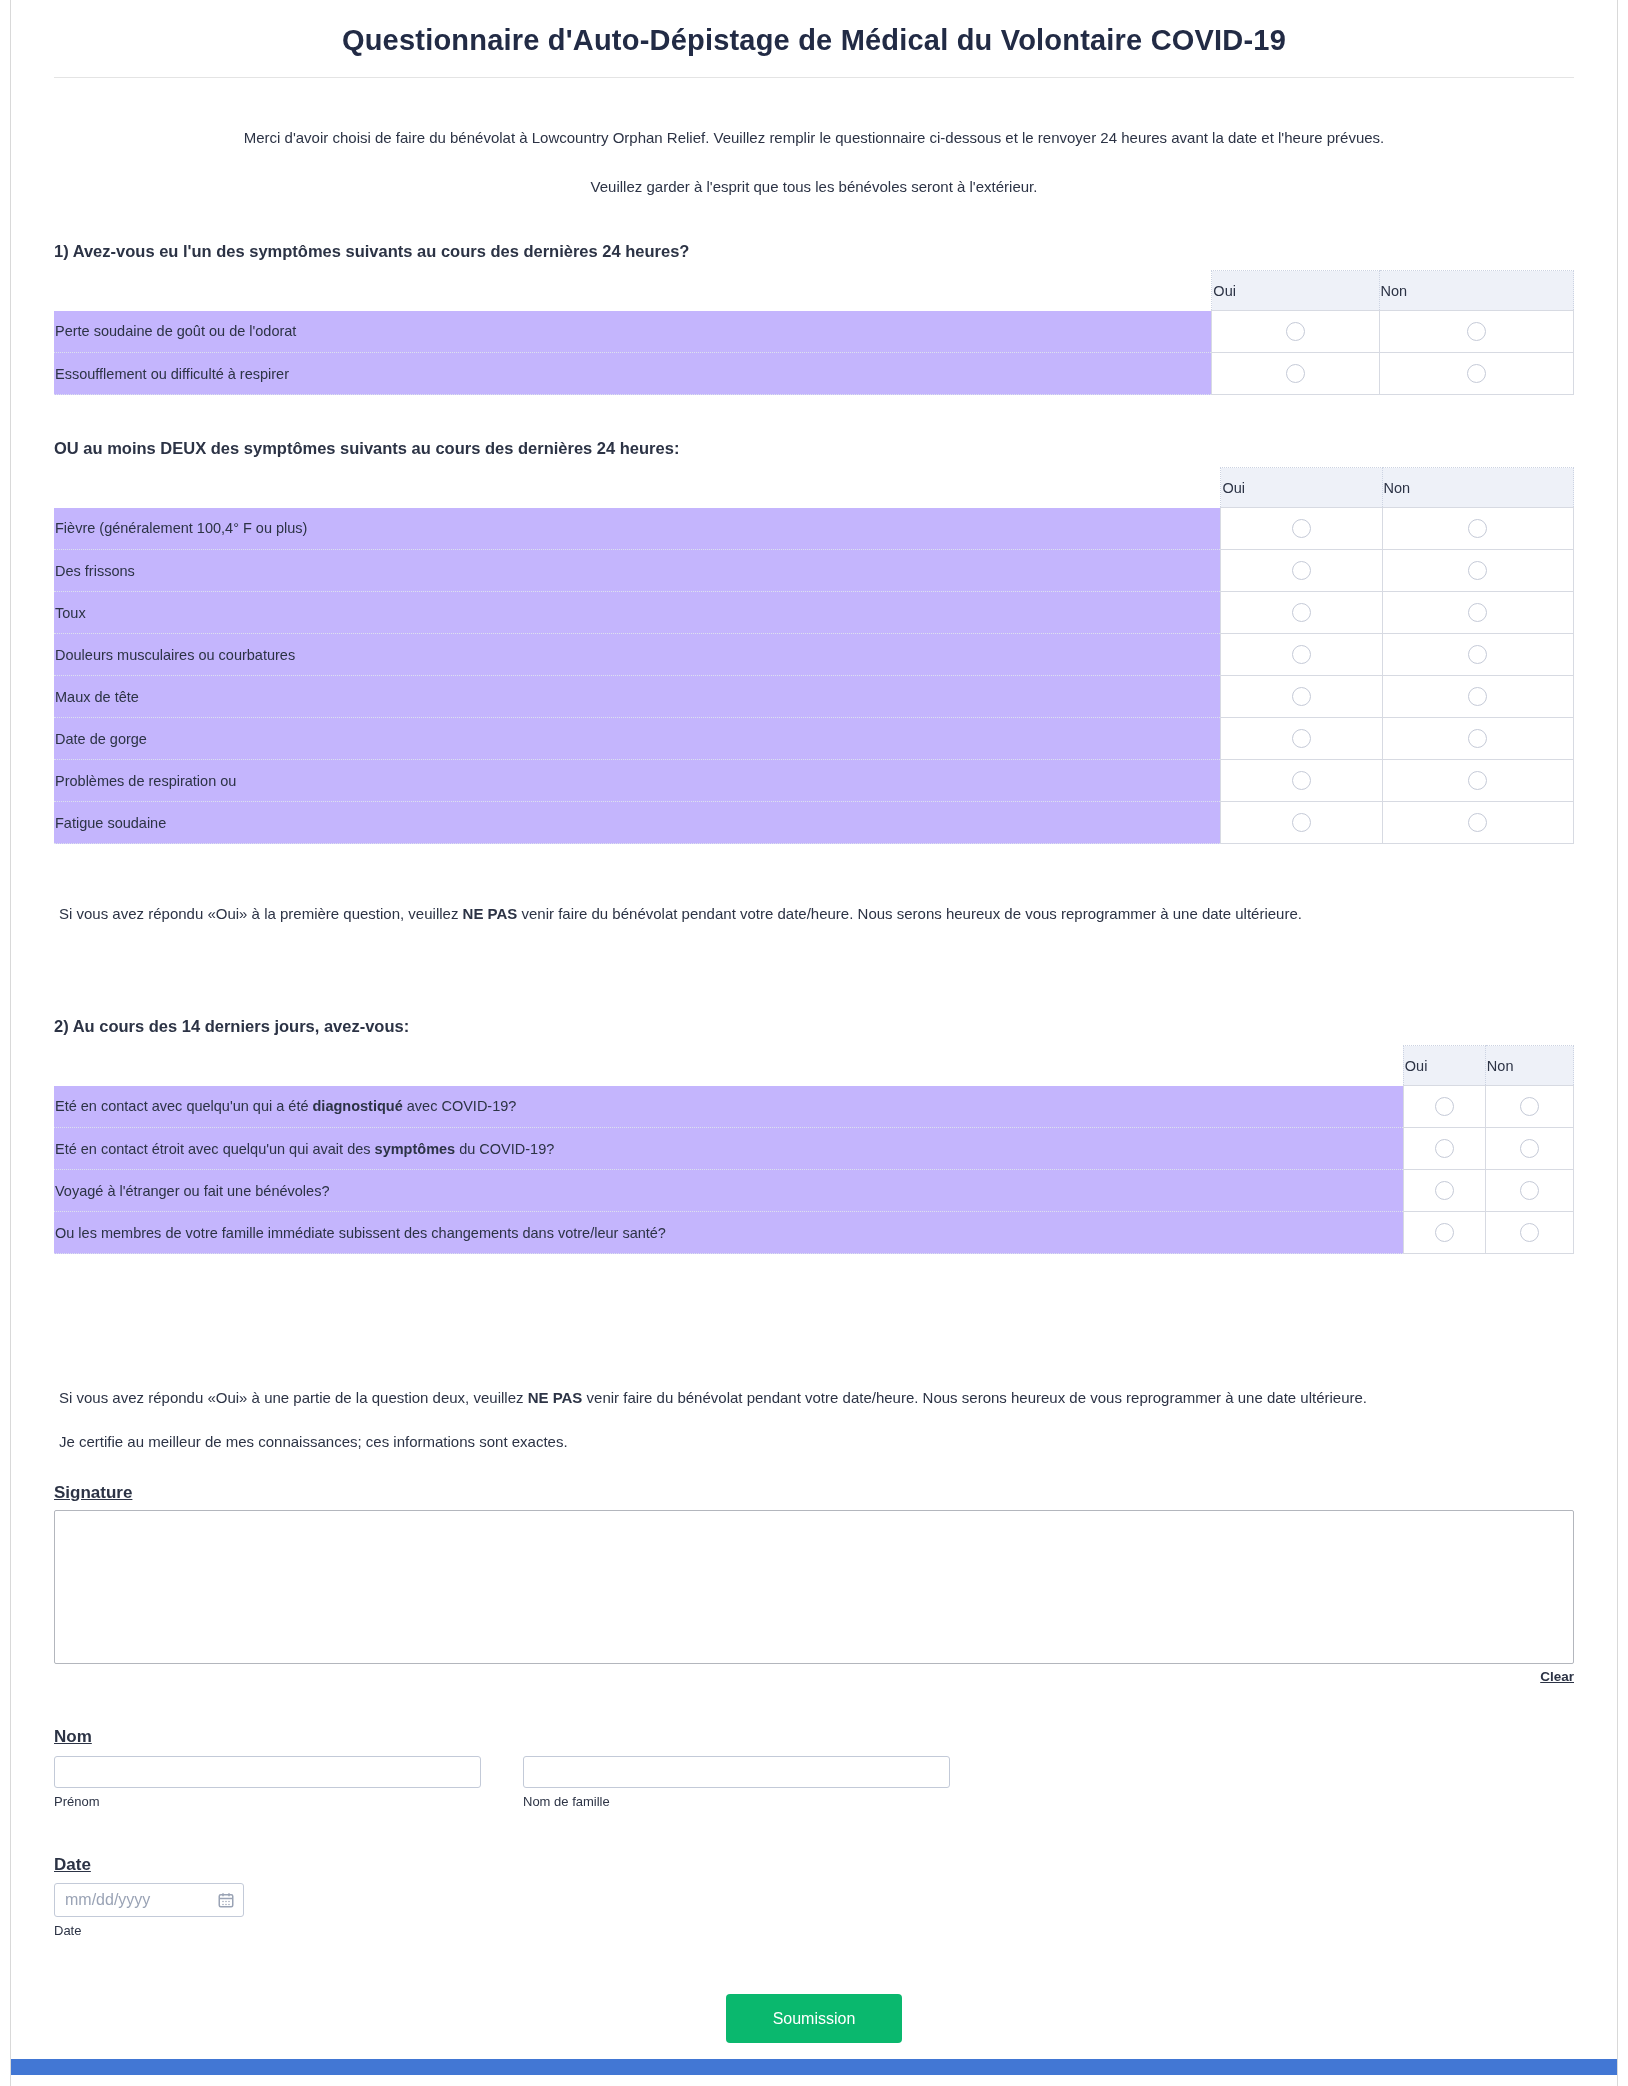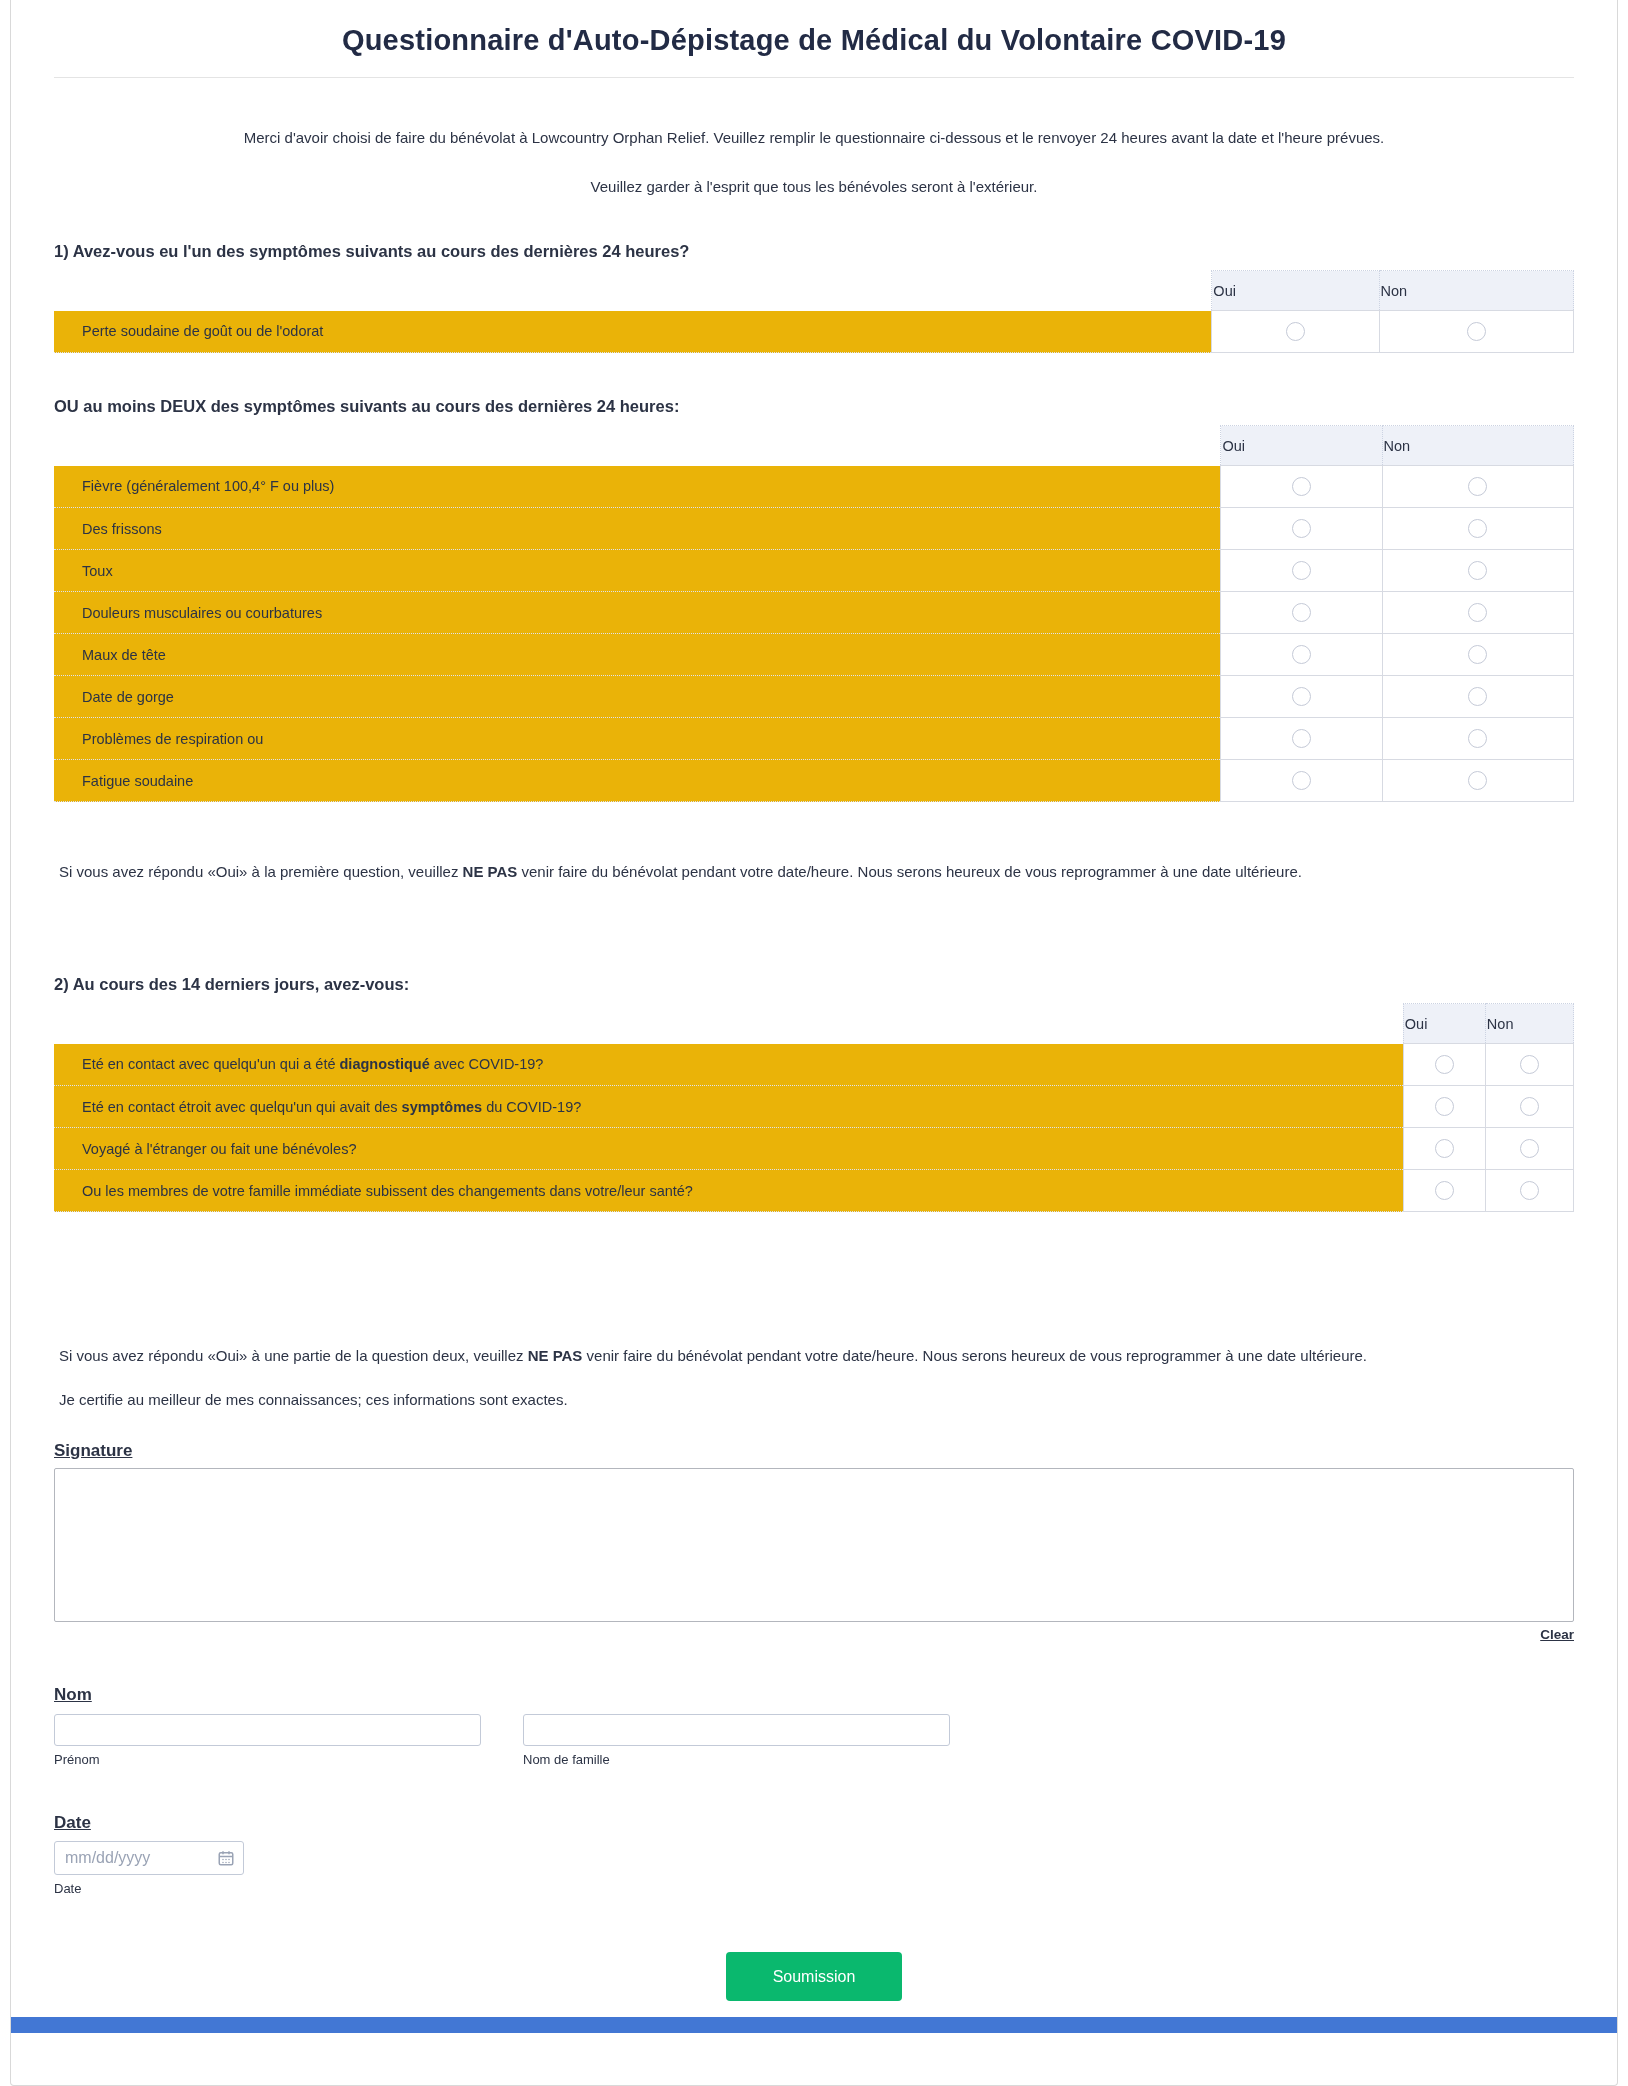--- a/index.html
+++ b/index.html
@@ -33,22 +33,22 @@
   .mt-q2 { margin-top: 94px; }
   table.matrix {
     width: 100%; border-collapse: collapse; table-layout: fixed; margin-top: 9px;
   }
   table.matrix th.spacer { background: transparent; border: none; }
   table.matrix th.col-head {
     background: #eef1f8; border: 1px dotted #ccd3e2;
     height: 40px; font-size: 14.5px; font-weight: normal; text-align: left;
   }
   table.matrix td.row-label {
-    background: #eab308; height: 42px; font-size: 14.5px;
-    padding-left: 28px; border-bottom: 1px dotted #dde2ee;
+    background: #c4b5fd; height: 42px; font-size: 14.5px;
+    padding-left: 1px; border-bottom: 1px dotted #dde2ee;
   }
   table.matrix td.radio-cell {
     background: #fff; border: 1px solid #d7dae2; height: 42px; text-align: center;
   }
   .radio {
     display: inline-block; width: 19px; height: 19px; border-radius: 50%;
     border: 1px solid #c5cad7; background: #fff; vertical-align: middle; cursor: pointer;
   }
   .note { font-size: 15px; line-height: 19px; margin: 0; padding-left: 5px; }
   .mt-note1 { margin-top: 60px; }
@@ -123,20 +123,25 @@
     <thead>
       <tr>
         <th class="spacer"></th>
         <th class="col-head">Oui</th>
         <th class="col-head">Non</th>
       </tr>
     </thead>
     <tbody>
       <tr>
         <td class="row-label">Perte soudaine de goût ou de l'odorat</td>
+        <td class="radio-cell"><span class="radio"></span></td>
+        <td class="radio-cell"><span class="radio"></span></td>
+      </tr>
+      <tr>
+        <td class="row-label">Essoufflement ou difficulté à respirer</td>
         <td class="radio-cell"><span class="radio"></span></td>
         <td class="radio-cell"><span class="radio"></span></td>
       </tr>
     </tbody>
   </table>
 
   <h2 class="q-heading mt-q1b">OU au moins DEUX des symptômes suivants au cours des dernières 24 heures:</h2>
 
   <table class="matrix">
     <colgroup>

